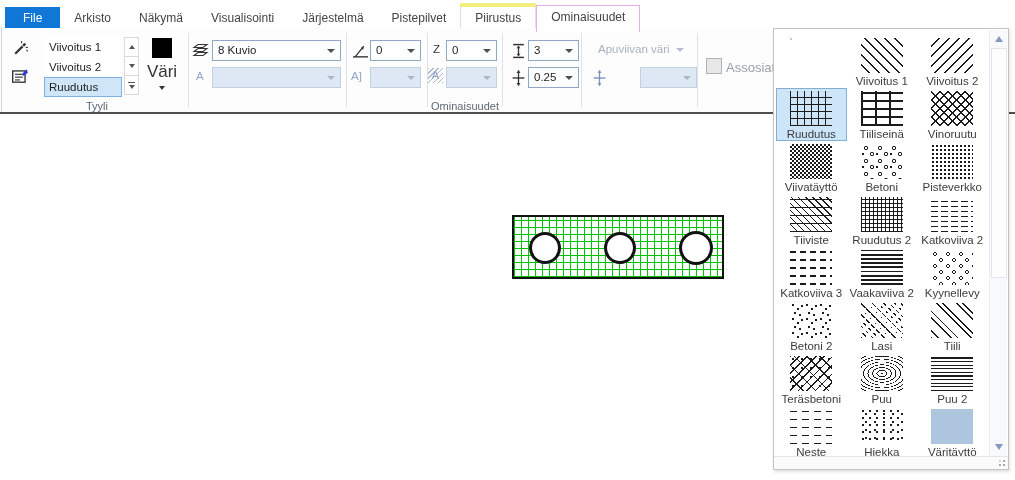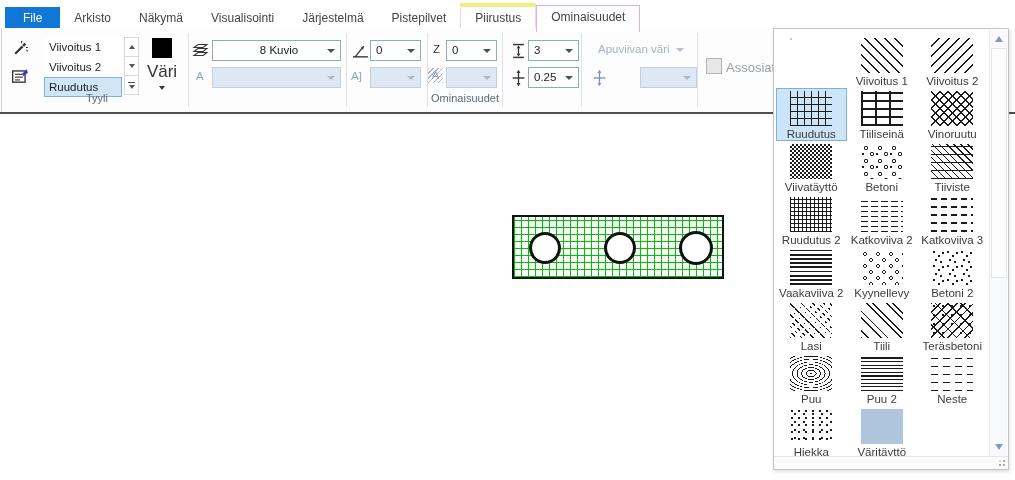--- a/index.html
+++ b/index.html
@@ -15,21 +15,21 @@
   .tab.contextual{background:#fff;border-left:1px solid #ecd9ea;border-right:1px solid #ecd9ea;margin-top:3px;}
   .tab.contextual::before{content:"";position:absolute;left:-1px;right:-1px;top:-4px;height:4px;background:#f2ee7f;}
   .tab.active{background:#fff;border:1px solid #e3aee0;border-bottom:none;z-index:3;
               margin-bottom:-2px;padding-bottom:8px;}
 
   
   .ribbon{position:absolute;left:0;top:28px;width:1015px;height:84px;background:#fdfdfe;}
   .ribbon-bottom{position:absolute;left:0;top:112px;width:1015px;height:2px;background:#4f4f4f;z-index:1;}
   .ribbon-left-edge{position:absolute;left:1px;top:28px;width:1px;height:84px;background:#c9d3dd;}
   .vsep{position:absolute;top:5px;width:1px;height:74px;background:#dfe3e8;}
-  .grouplabel{position:absolute;top:64px;font-size:11px;color:#5e6974;text-align:center;}
+  .grouplabel{position:absolute;top:72px;font-size:11px;color:#5e6974;text-align:center;}
 
   .iconbtn{position:absolute;width:22px;height:22px;display:flex;align-items:center;justify-content:center;}
 
   
   .stylelist{position:absolute;left:44px;top:9px;width:78px;background:#fff;}
   .stitem{font-size:11.5px;color:#1e1e1e;height:18px;line-height:18px;padding:0 4px;border:1px solid transparent;white-space:nowrap;}
   .stitem.sel{background:#cfe5f8;border:1px solid #7fb2e0;}
   .spinner{position:absolute;left:124px;top:9px;width:14px;}
   .spinbtn{width:13px;height:18px;border:1px solid #d4dae0;border-top:none;background:#fff;
            display:flex;align-items:center;justify-content:center;flex-direction:column;}
@@ -220,21 +220,21 @@
     <div class="grouplabel" style="left:6px;width:182px;">Tyyli</div>
     <div class="vsep" style="left:188px;"></div>
 
     <div class="iconbtn" style="left:190px;top:11px;">
       <svg width="18" height="15" viewBox="0 0 18 14">
         <path d="M2 4 L6 1 L15 1 L11 4 Z" fill="none" stroke="#333" stroke-width="1.1"></path>
         <path d="M2 8 L6 5 L15 5 L11 8 Z" fill="none" stroke="#333" stroke-width="1.1"></path>
         <path d="M2 12 L6 9 L15 9 L11 12 Z" fill="none" stroke="#333" stroke-width="1.1"></path>
       </svg>
     </div>
-    <div class="combo" style="left:212px;top:12px;width:122px;text-align:center;">
+    <div class="combo" style="left:212px;top:12px;width:122px;">
       <span>8 Kuvio</span>
     </div>
     <div class="vsep" style="left:346px;"></div>
 
     <div class="iconbtn" style="left:349px;top:12px;">
       <svg width="17" height="16" viewBox="0 0 16 15">
         <line x1="1" y1="13" x2="15" y2="13" stroke="#333" stroke-width="1.3"></line>
         <line x1="3" y1="13" x2="11" y2="3" stroke="#333" stroke-width="1.2"></line>
         <polygon points="11,3 8.5,4.5 10.5,6.5" fill="#333"></polygon>
       </svg>
@@ -339,20 +339,24 @@
         </div>
         <div class="pcell">
           <div class="sw pat-dense"></div>
           <div class="plabel">Viivatäyttö</div>
         </div>
         <div class="pcell">
           <div class="sw pat-concrete"></div>
           <div class="plabel">Betoni</div>
         </div>
         <div class="pcell">
+          <div class="sw pat-dotgrid"></div>
+          <div class="plabel">Pisteverkko</div>
+        </div>
+        <div class="pcell">
           <div class="sw pat-gasket"></div>
           <div class="plabel">Tiiviste</div>
         </div>
         <div class="pcell">
           <div class="sw pat-grid2"></div>
           <div class="plabel">Ruudutus 2</div>
         </div>
         <div class="pcell">
           <div class="sw pat-dash2"></div>
           <div class="plabel">Katkoviiva 2</div>

